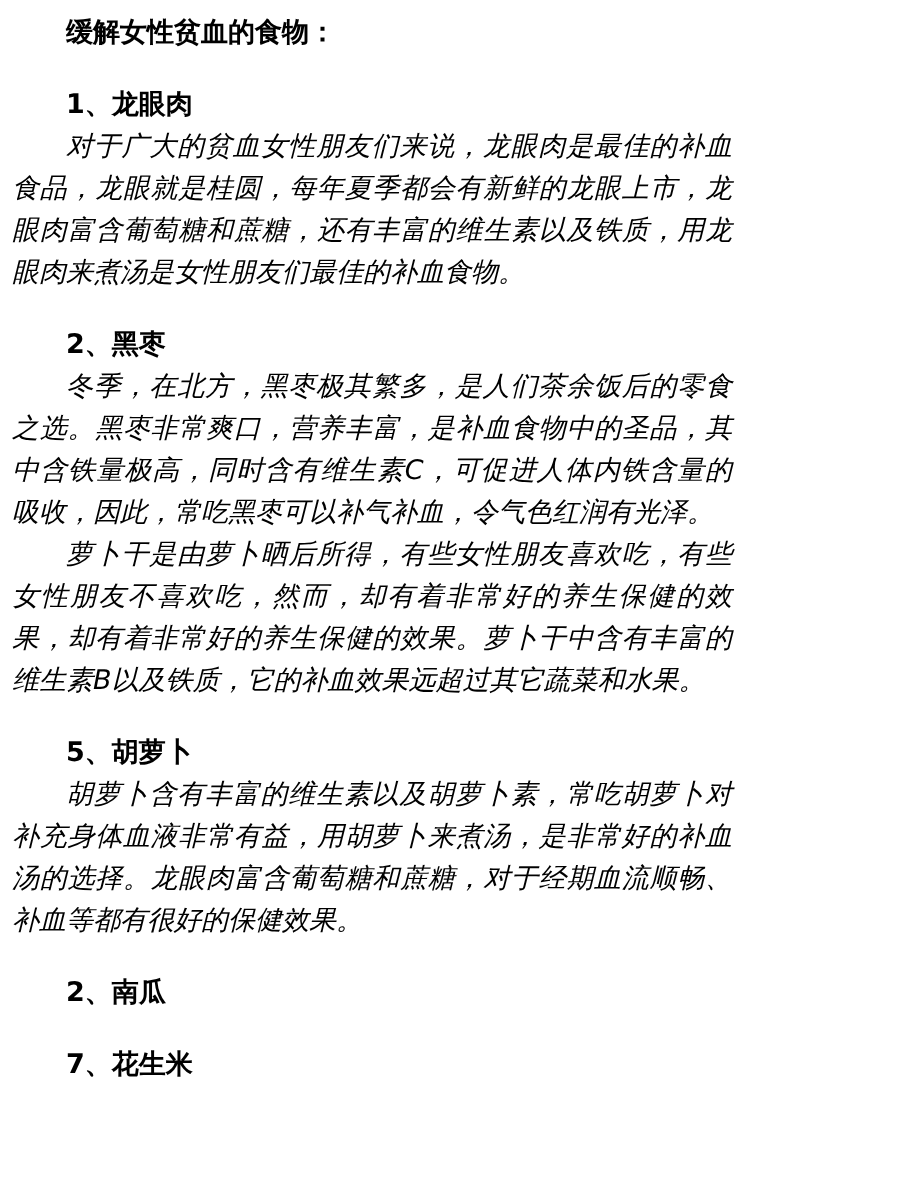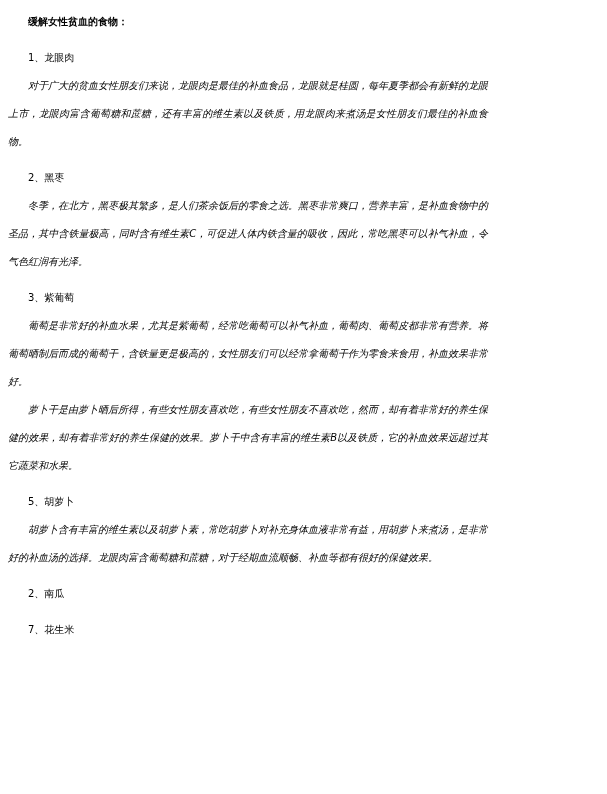--- a/index.html
+++ b/index.html
@@ -8,32 +8,32 @@
     height: 794px;
     background: #ffffff;
     color: #000000;
     font-family: "DejaVu Sans", sans-serif;
     overflow: hidden;
   }
   .doc {
     box-sizing: border-box;
     width: 497px;
     padding: 8px 9px 0 8px;
-    font-size: 10px;
+    font-size: 18px;
     line-height: 28px;
   }
   .doc-title {
     font-weight: bold;
     text-indent: 2em;
     margin: 0;
   }
   .section-heading {
-    font-weight: normal;
+    font-weight: bold;
     text-indent: 2em;
-    margin: 8px 0 0 0;
+    margin: 20px 0 0 0;
   }
   .section-paragraph {
     margin: 0;
     text-indent: 2em;
     text-align: justify;
     font-style: italic;
   }
 </style>
 </head>
 <body>
@@ -45,24 +45,20 @@
   <div class="section">
     <p class="section-heading">1、龙眼肉</p>
     <p class="section-paragraph">对于广大的贫血女性朋友们来说，龙眼肉是最佳的补血食品，龙眼就是桂圆，每年夏季都会有新鲜的龙眼上市，龙眼肉富含葡萄糖和蔗糖，还有丰富的维生素以及铁质，用龙眼肉来煮汤是女性朋友们最佳的补血食物。</p>
   </div>
 
   <div class="section">
     <p class="section-heading">2、黑枣</p>
     <p class="section-paragraph">冬季，在北方，黑枣极其繁多，是人们茶余饭后的零食之选。黑枣非常爽口，营养丰富，是补血食物中的圣品，其中含铁量极高，同时含有维生素C，可促进人体内铁含量的吸收，因此，常吃黑枣可以补气补血，令气色红润有光泽。</p>
   </div>
 
-  <div class="section">
-    <p class="section-heading">3、紫葡萄</p>
-    <p class="section-paragraph">葡萄是非常好的补血水果，尤其是紫葡萄，经常吃葡萄可以补气补血，葡萄肉、葡萄皮都非常有营养。将葡萄晒制后而成的葡萄干，含铁量更是极高的，女性朋友们可以经常拿葡萄干作为零食来食用，补血效果非常好。</p>
-  </div>
 
   <div class="section">
     <p class="section-paragraph">萝卜干是由萝卜晒后所得，有些女性朋友喜欢吃，有些女性朋友不喜欢吃，然而，却有着非常好的养生保健的效果，却有着非常好的养生保健的效果。萝卜干中含有丰富的维生素B以及铁质，它的补血效果远超过其它蔬菜和水果。</p>
   </div>
 
   <div class="section">
     <p class="section-heading">5、胡萝卜</p>
     <p class="section-paragraph">胡萝卜含有丰富的维生素以及胡萝卜素，常吃胡萝卜对补充身体血液非常有益，用胡萝卜来煮汤，是非常好的补血汤的选择。龙眼肉富含葡萄糖和蔗糖，对于经期血流顺畅、补血等都有很好的保健效果。</p>
   </div>
 

